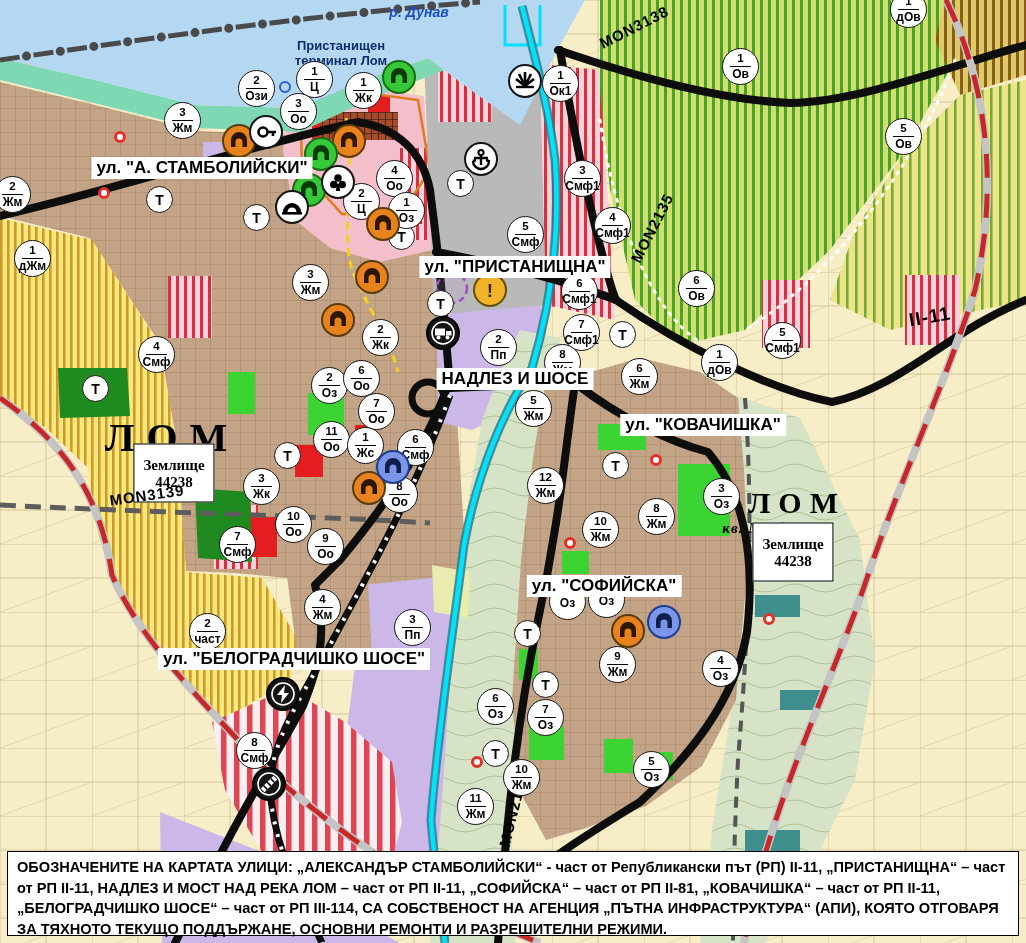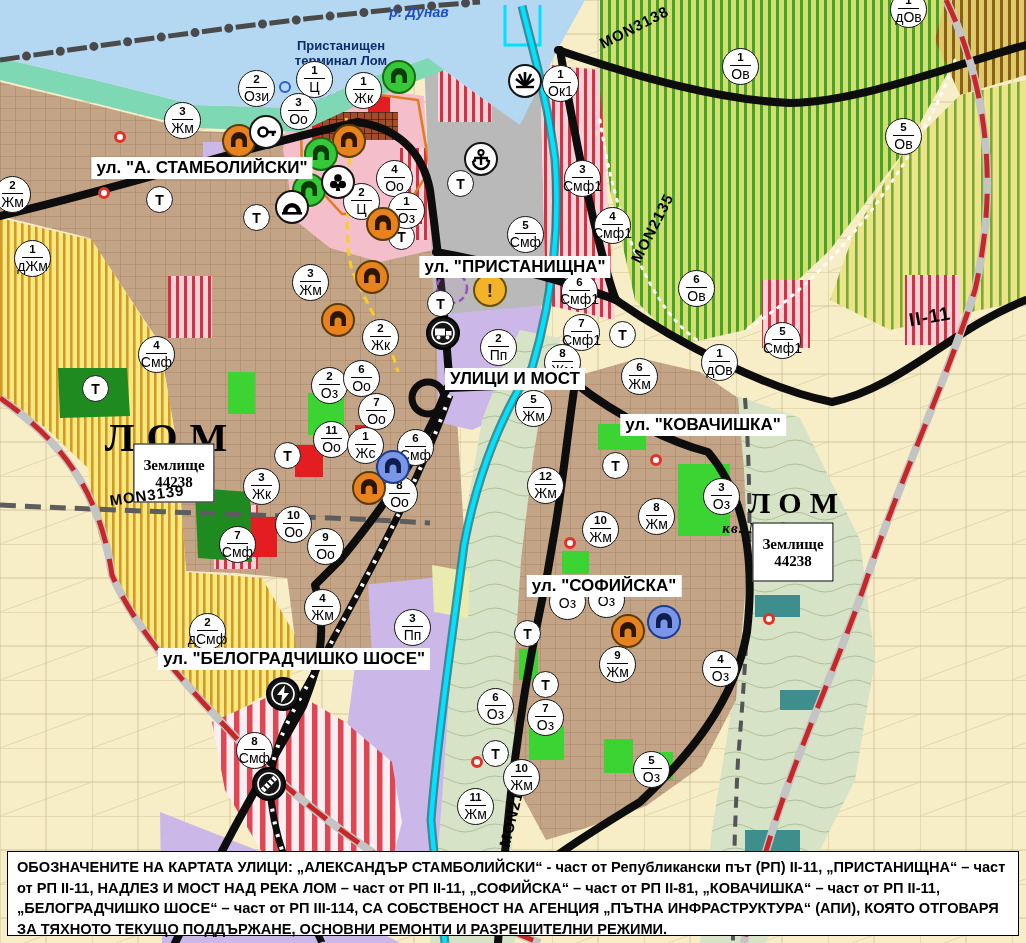--- a/index.html
+++ b/index.html
@@ -6,21 +6,21 @@
   #stage{position:relative;width:1026px;height:943px;overflow:hidden;background:#f7eec8;
          font-family:"Liberation Sans",sans-serif;}
   #basemap{position:absolute;left:0;top:0;}
   #overlay{position:absolute;left:0;top:0;width:1026px;height:943px;}
   
   .zm{position:absolute;width:37px;height:37px;margin:-19px 0 0 -19px;border-radius:50%;
       background:#fff;border:1.6px solid #141414;display:flex;flex-direction:column;
       align-items:center;justify-content:center;line-height:1;z-index:20;box-sizing:border-box;}
   .zm .zn{font-size:11.5px;font-weight:bold;color:#000;}
   .zm .zd{display:block;width:21px;height:1.5px;background:#000;margin:1px 0;}
-  .zm .zc{font-size:14px;font-weight:normal;color:#000;}
+  .zm .zc{font-size:12px;font-weight:bold;color:#000;}
   
   .tm{position:absolute;width:27px;height:27px;margin:-14px 0 0 -14px;border-radius:50%;
       background:#fff;border:1.6px solid #141414;display:flex;align-items:center;
       justify-content:center;font-size:14px;font-weight:bold;color:#000;z-index:19;box-sizing:border-box;}
   
   .im{position:absolute;width:34px;height:34px;margin:-17px 0 0 -17px;border-radius:50%;
       display:flex;align-items:center;justify-content:center;z-index:21;box-sizing:border-box;}
   .im svg{display:block;}
   
   .rdot{position:absolute;width:12px;height:12px;margin:-6px 0 0 -6px;border-radius:50%;
@@ -328,21 +328,21 @@
         <span class="zc">Оо</span>
       </div>
       <div class="zm" style="left: 238px; top: 545px;">
         <span class="zn">7</span>
         <span class="zd"></span>
         <span class="zc">Смф</span>
       </div>
       <div class="zm" style="left: 208px; top: 632px;">
         <span class="zn">2</span>
         <span class="zd"></span>
-        <span class="zc">дСмф</span>
+        <span class="zc">част</span>
       </div>
       <div class="zm" style="left: 323px; top: 608px;">
         <span class="zn">4</span>
         <span class="zd"></span>
         <span class="zc">Жм</span>
       </div>
       <div class="zm" style="left: 413px; top: 628px;">
         <span class="zn">3</span>
         <span class="zd"></span>
         <span class="zc">Пп</span>
@@ -634,21 +634,21 @@
       </div>
       <div class="rdot" style="left: 120px; top: 137px;"></div>
       <div class="rdot" style="left: 104px; top: 193px;"></div>
       <div class="rdot" style="left: 656px; top: 460px;"></div>
       <div class="rdot" style="left: 570px; top: 543px;"></div>
       <div class="rdot" style="left: 769px; top: 619px;"></div>
       <div class="rdot" style="left: 477px; top: 762px;"></div>
       <div class="bring" style="left: 285px; top: 87px;"></div>
       <div class="sl" style="left: 202px; top: 168px;">ул. "А. СТАМБОЛИЙСКИ"</div>
       <div class="sl" style="left: 515px; top: 267px;">ул. "ПРИСТАНИЩНА"</div>
-      <div class="sl" style="left: 515px; top: 379px;">УЛИЦИ И МОСТ</div>
+      <div class="sl" style="left: 515px; top: 379px;">НАДЛЕЗ И ШОСЕ</div>
       <div class="sl" style="left: 703px; top: 425px;">ул. "КОВАЧИШКА"</div>
       <div class="sl" style="left: 604px; top: 586px;">ул. "СОФИЙСКА"</div>
       <div class="sl" style="left: 294px; top: 659px;">ул. "БЕЛОГРАДЧИШКО ШОСЕ"</div>
       <div class="rl" style="left: 147px; top: 495px; transform: translate(-50%, -50%) rotate(-8deg);">MON3139</div>
       <div class="rl" style="left: 634px; top: 27px; transform: translate(-50%, -50%) rotate(-27deg);">MON3138</div>
       <div class="rl" style="left: 652px; top: 228px; transform: translate(-50%, -50%) rotate(-63deg);">MON2135</div>
       <div class="rl" style="left: 513px; top: 810px; transform: translate(-50%, -50%) rotate(-76deg);">MON2136</div>
       <div class="rl big" style="left: 930px; top: 317px; transform: translate(-50%, -50%) rotate(-10deg);">II-11</div>
       <div class="al city-lg" style="left: 172px; top: 437px;">ЛОМ</div>
       <div class="al city-sm" style="left: 797px; top: 503px;">ЛОМ</div>

